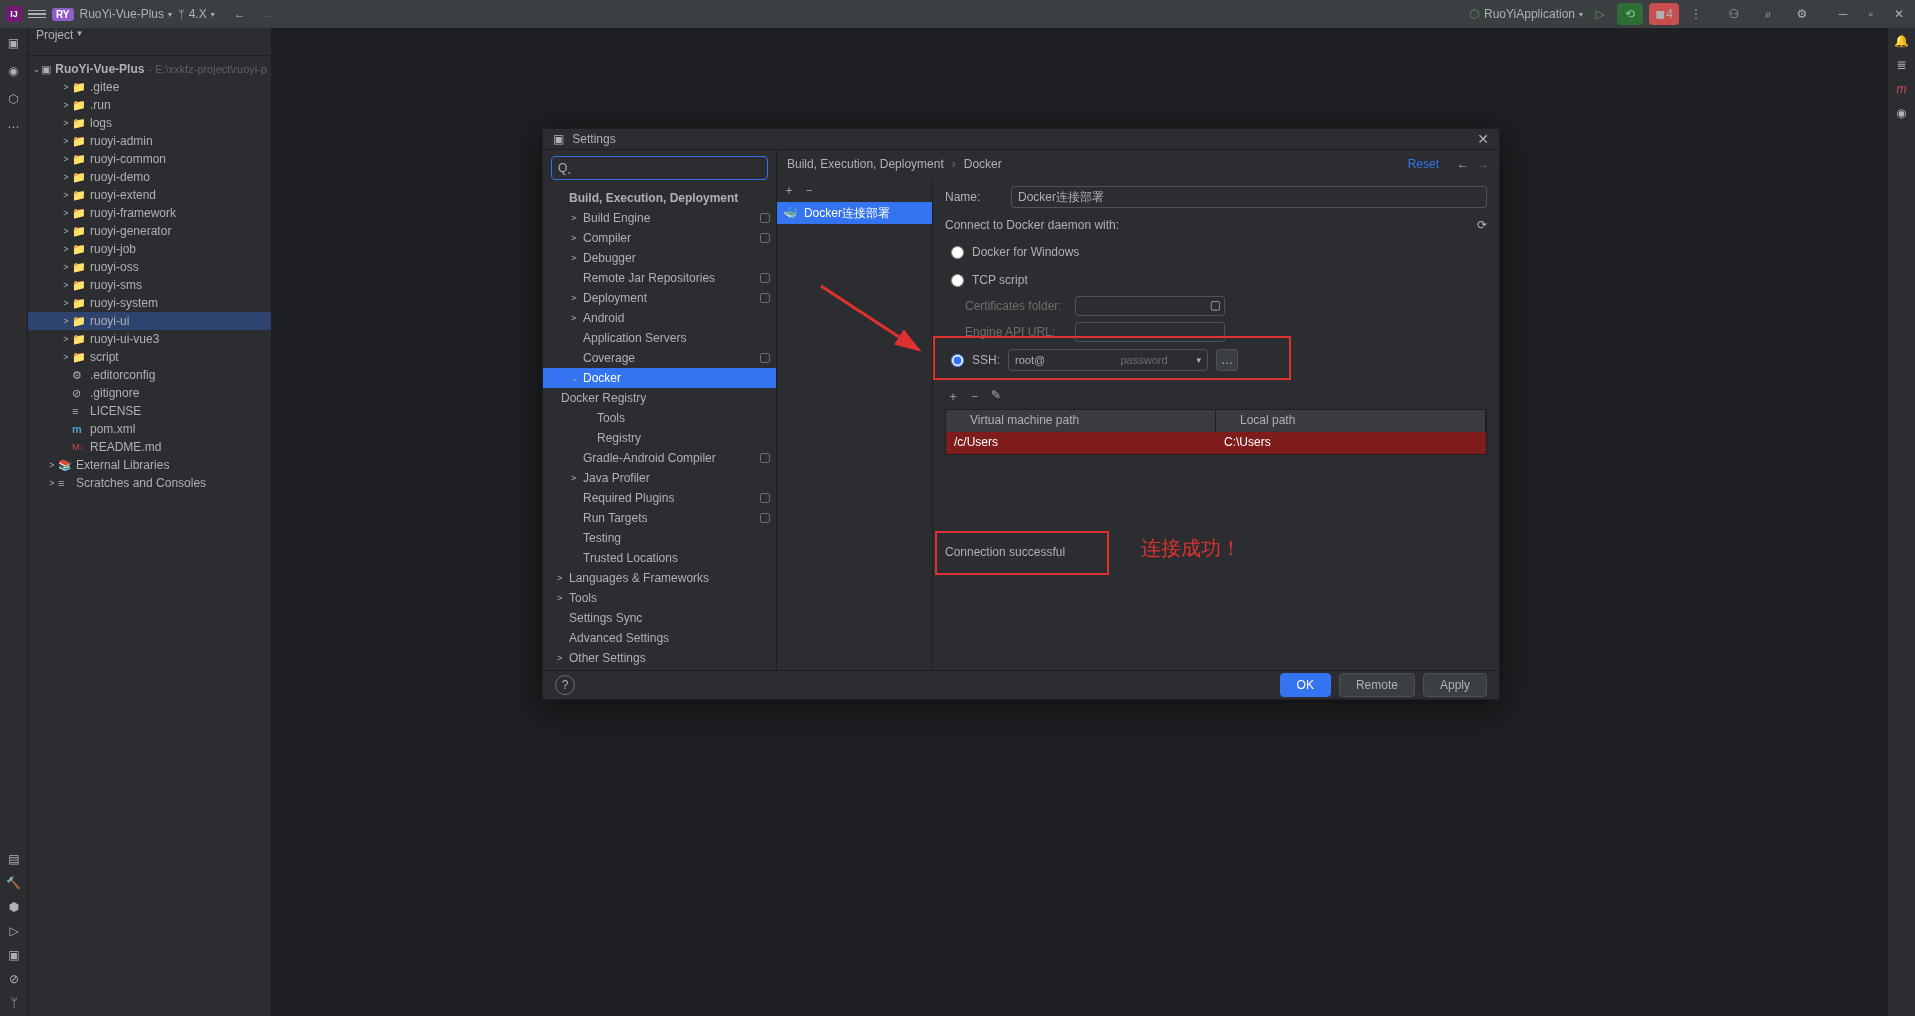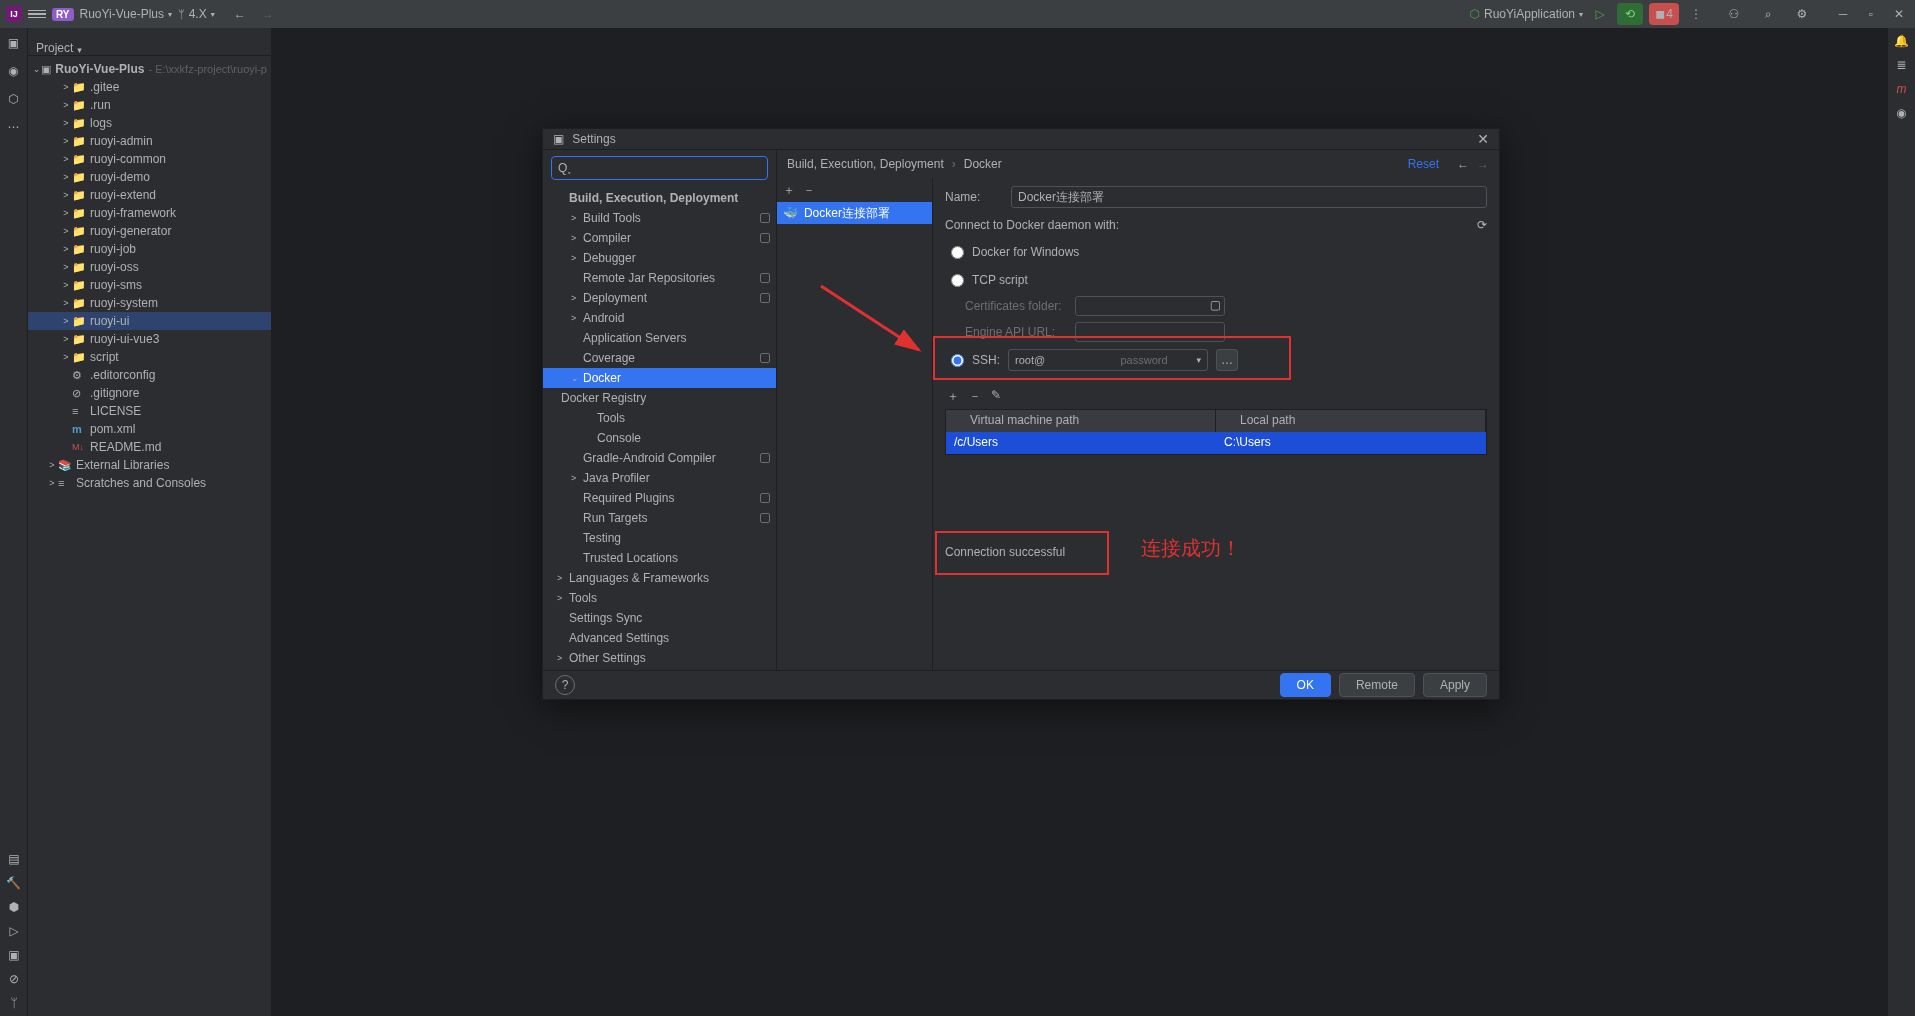--- a/index.html
+++ b/index.html
@@ -19,21 +19,21 @@
 .titlebar .play-box{background:#2f6d36;width:26px;height:22px;border-radius:4px;display:flex;align-items:center;justify-content:center}
 .titlebar .stop-box{background:#c94f4f;width:30px;height:22px;border-radius:4px;display:flex;align-items:center;justify-content:center;font-size:9px;color:#fff;gap:1px}
 .titlebar .right-icons{display:flex;gap:12px;margin-left:10px}
 .titlebar .win-controls{display:flex;gap:8px;margin-left:14px}
 .titlebar .win-controls span{width:20px;text-align:center;cursor:pointer}
 .main{display:flex;height:calc(100% - 28px)}
 .left-gutter{width:28px;background:#2b2d30;border-right:1px solid #1e1f22;display:flex;flex-direction:column;align-items:center;padding-top:6px;gap:10px}
 .left-gutter .ic{width:18px;height:18px;display:flex;align-items:center;justify-content:center;cursor:pointer}
 .left-gutter-bottom{position:absolute;left:0;bottom:6px;width:28px;display:flex;flex-direction:column;align-items:center;gap:10px}
 .project-panel{width:244px;background:#2b2d30;border-right:1px solid #1e1f22;display:flex;flex-direction:column}
-.project-header{height:28px;display:flex;align-items:flex-end;padding:0 8px;border-bottom:1px solid #1e1f22}
+.project-header{height:28px;display:flex;align-items:flex-start;padding:0 8px;border-bottom:1px solid #1e1f22}
 .project-header .title{font-weight:normal}
 .tree{padding:4px 0;overflow:hidden}
 .tree-row{display:flex;align-items:center;height:18px;padding:0 4px;cursor:pointer;white-space:nowrap}
 .tree-row.selected{background:#2e436e}
 .tree-row .indent{display:inline-block}
 .tree-row .arrow{width:12px;text-align:center;font-size:9px;color:#afb1b3}
 .tree-row .ficon{width:14px;margin-right:4px;font-size:11px}
 .tree-row .name{font-size:12px}
 .tree-row .path{color:#5f6163;margin-left:4px;font-size:11px}
 .editor-area{flex:1;background:#1e1f22;position:relative}
@@ -84,21 +84,21 @@
 .ssh-row{display:flex;align-items:center;gap:8px}
 .ssh-row .combo{width:200px;height:22px;border:1px solid #4e5157;border-radius:3px;display:flex;align-items:center;padding:0 6px;background:#2b2d30;justify-content:space-between}
 .ssh-row .combo .val{font-size:11px}
 .ssh-row .combo .placeholder{color:#6e6e6e;font-size:11px}
 .ssh-row .dots{width:22px;height:22px;border:1px solid #4e5157;border-radius:3px;background:#3c3f41;display:flex;align-items:center;justify-content:center;cursor:pointer}
 .path-toolbar{display:flex;gap:10px;margin-top:16px;padding-left:2px}
 .path-toolbar span{cursor:pointer}
 .path-table{margin-top:4px;border:1px solid #1e1f22}
 .path-table .hdr{display:flex;background:#393b40;height:22px}
 .path-table .hdr>div{flex:1;padding:3px 24px;border-right:1px solid #1e1f22}
-.path-table .row{display:flex;background:#1d4ed8;height:22px}
+.path-table .row{display:flex;background:#7f1d1d;height:22px}
 .path-table .row>div{flex:1;padding:3px 8px;color:#fff}
 .conn-status{margin-top:90px;position:relative}
 .conn-red-box{position:absolute;left:-10px;top:-14px;width:174px;height:44px;border:2px solid #e03131}
 .anno-text{position:absolute;left:196px;top:-10px;color:#e03131;font-size:20px;font-weight:normal}
 .dialog-footer{height:40px;border-top:1px solid #1e1f22;display:flex;align-items:center;padding:0 12px;gap:8px}
 .dialog-footer .help{width:20px;height:20px;border:1px solid #6e6e6e;border-radius:50%;display:flex;align-items:center;justify-content:center;cursor:pointer}
 .dialog-footer .spacer{flex:1}
 .dialog-footer button{height:24px;padding:0 16px;border-radius:4px;border:1px solid #4e5157;background:#3c3f41;color:#afb1b3;cursor:pointer;font-size:12px}
 .dialog-footer button.primary{background:#3574f0;border-color:#3574f0;color:#fff}
 .arrow-svg{position:absolute;left:570px;top:274px;pointer-events:none}
@@ -343,21 +343,21 @@
             <span style="margin-right:4px">Q˯</span>
             <input type="text" placeholder="" style="">
           </div>
           <div class="settings-tree" id="settings-tree">
               <div class="st-row cat" style="padding-left: 14px;">
                 <span class="arrow"></span>
     <span class="name">Build, Execution, Deployment</span>
     </div>
               <div class="st-row" style="padding-left: 28px;">
                 <span class="arrow">&gt;</span>
-    <span class="name">Build Tools</span>
+    <span class="name">Build Engine</span>
     <span class="badge"></span>
               </div>
               <div class="st-row" style="padding-left: 28px;">
                 <span class="arrow">&gt;</span>
     <span class="name">Compiler</span>
     <span class="badge"></span>
               </div>
               <div class="st-row" style="padding-left: 28px;">
                 <span class="arrow">&gt;</span>
     <span class="name">Debugger</span>
@@ -392,21 +392,21 @@
               <div class="st-row" style="">
                 <span class="arrow"></span>
     <span class="name">Docker Registry</span>
     </div>
               <div class="st-row" style="padding-left: 42px;">
                 <span class="arrow"></span>
     <span class="name">Tools</span>
     </div>
               <div class="st-row" style="padding-left: 42px;">
                 <span class="arrow"></span>
-    <span class="name">Console</span>
+    <span class="name">Registry</span>
     </div>
               <div class="st-row" style="padding-left: 28px;">
                 <span class="arrow"></span>
     <span class="name">Gradle-Android Compiler</span>
     <span class="badge"></span>
               </div>
               <div class="st-row" style="padding-left: 28px;">
                 <span class="arrow">&gt;</span>
     <span class="name">Java Profiler</span>
     </div>

